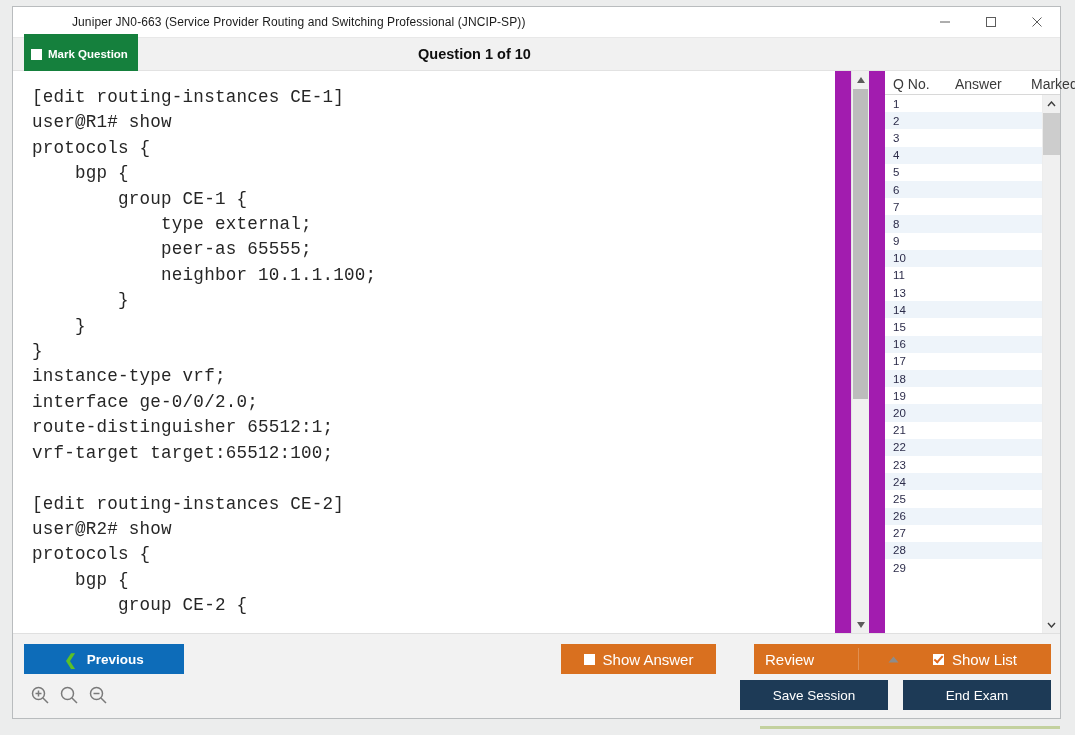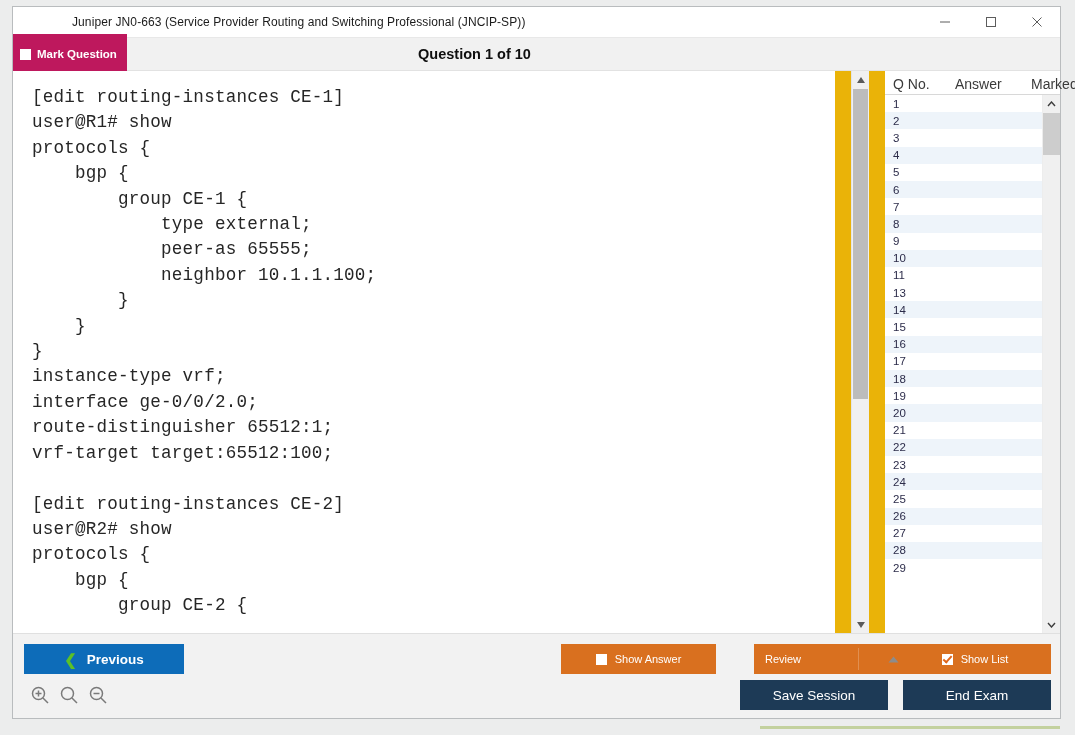--- a/index.html
+++ b/index.html
@@ -69,22 +69,23 @@
   .headerband {
     height: 32px;
     background: #f1f1f1;
     flex: none;
     position: relative;
     display: flex;
     align-items: center;
     border-bottom: 1px solid #e2e2e2;
   }
   .mark-question {
+    margin-left: 11px;
     height: 40px;
-    background: #be185d;
+    background: #15803d;
     color: #ffffff;
     font-size: 11.5px;
     font-weight: bold;
     display: inline-flex;
     align-items: center;
     gap: 6px;
     padding: 0 10px 0 7px;
     cursor: pointer;
     border: none;
     font-family: "Liberation Sans", sans-serif;
@@ -118,21 +119,21 @@
     font-weight: bold;
     color: #0f0f0f;
     transform: translateX(-62px);
   }
 
   
   .body-split {
     flex: 1;
     display: flex;
     min-height: 0;
-    background: #eab308;
+    background: #a21caf;
     gap: 16px;
   }
 
   
   .content-pane {
     position: relative;
     width: 822px;
     flex: none;
     overflow: hidden;
     background: #ffffff;
@@ -275,21 +276,21 @@
   }
   .btn-prev { left: 11px;  top: 10px; width: 160px; gap: 10px; }
   .btn-next { left: 190px; top: 10px; width: 155px; gap: 10px; }
   .chev { color: #5cc127; font-size: 15px; font-weight: bold; line-height: 1; }
 
   .btn-orange {
     position: absolute;
     height: 30px;
     background: #d9701f;
     color: #ffffff;
-    font-size: 11px;
+    font-size: 15px;
   }
   .btn-show-answer { left: 548px; top: 10px; width: 155px; gap: 8px; }
   .btn-review {
     left: 717px; top: 10px; width: 155px;
     justify-content: flex-start;
     padding-left: 11px;
     position: absolute;
     margin-left: 24px;
   }
   .review-arrow {

